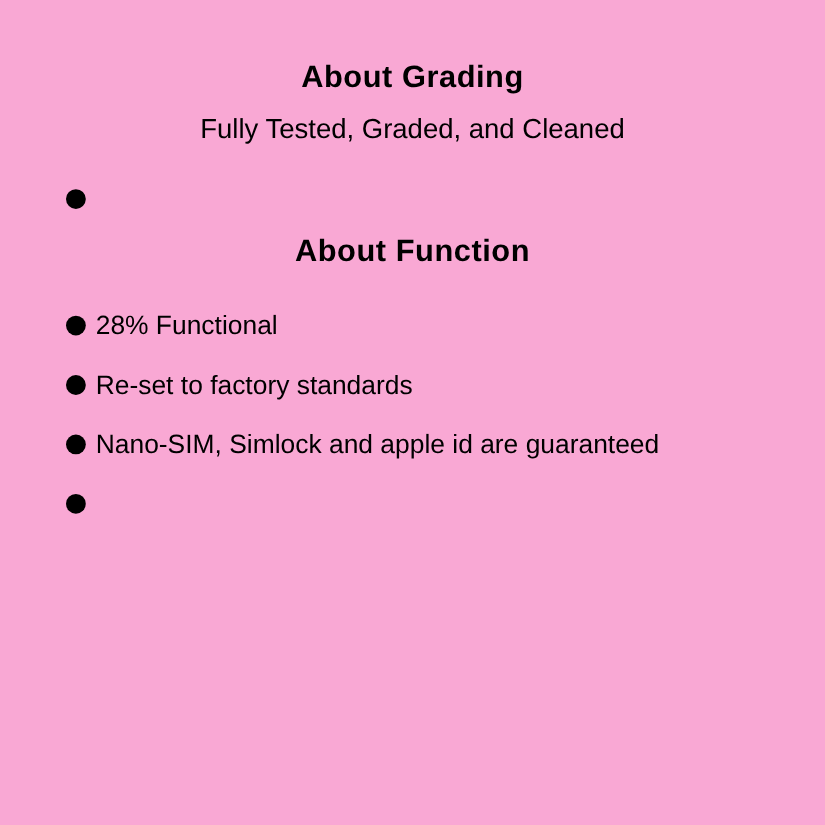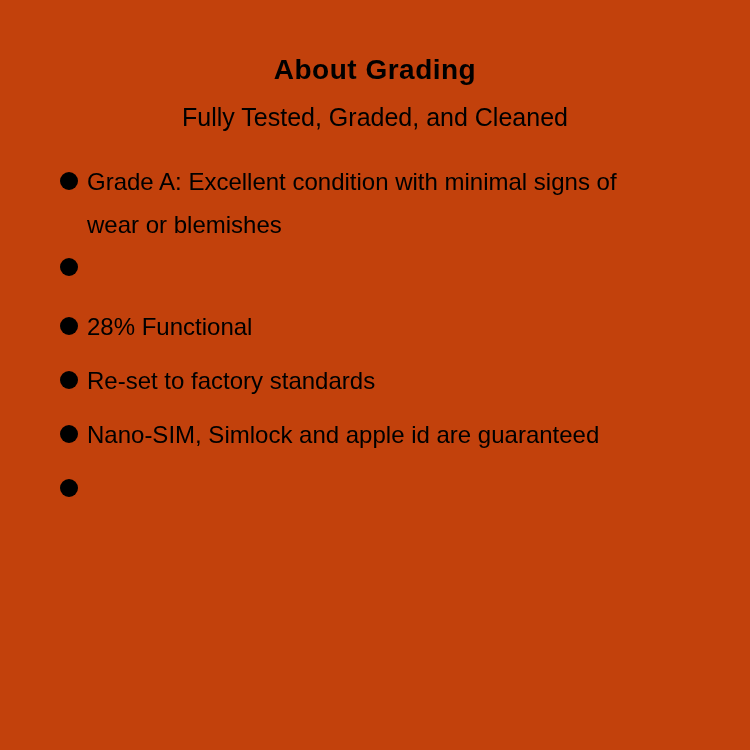--- a/index.html
+++ b/index.html
@@ -6,21 +6,21 @@
     margin: 0;
     padding: 0;
     background: #ffffff;
   }
   .page {
     position: relative;
     width: 750px;
     height: 750px;
     box-sizing: border-box;
     padding: 52px 60px 0 60px;
-    background: #c2410c;
+    background: #f9a8d4;
     color: #000000;
     font-family: "Liberation Sans", sans-serif;
     overflow: hidden;
   }
   .section-title {
     margin: 0;
     font-size: 28px;
     line-height: 36px;
     font-weight: 700;
     text-align: center;
@@ -68,27 +68,24 @@
 
 <div class="page">
 
   <h1 class="section-title grading-title">About Grading</h1>
 
   <p class="subtitle">Fully Tested, Graded, and Cleaned</p>
 
   <ul class="list grading-list">
     <li class="item">
       <span class="bullet">●</span>
-      <span class="item-text">Grade A: Excellent condition with minimal signs of wear or blemishes</span>
-    </li>
-    <li class="item">
-      <span class="bullet">●</span>
     </li>
   </ul>
 
+  <h1 class="section-title function-title">About Function</h1>
 
   <ul class="list function-list">
     <li class="item">
       <span class="bullet">●</span>
       <span class="item-text">28% Functional</span>
     </li>
     <li class="item">
       <span class="bullet">●</span>
       <span class="item-text">Re-set to factory standards</span>
     </li>

